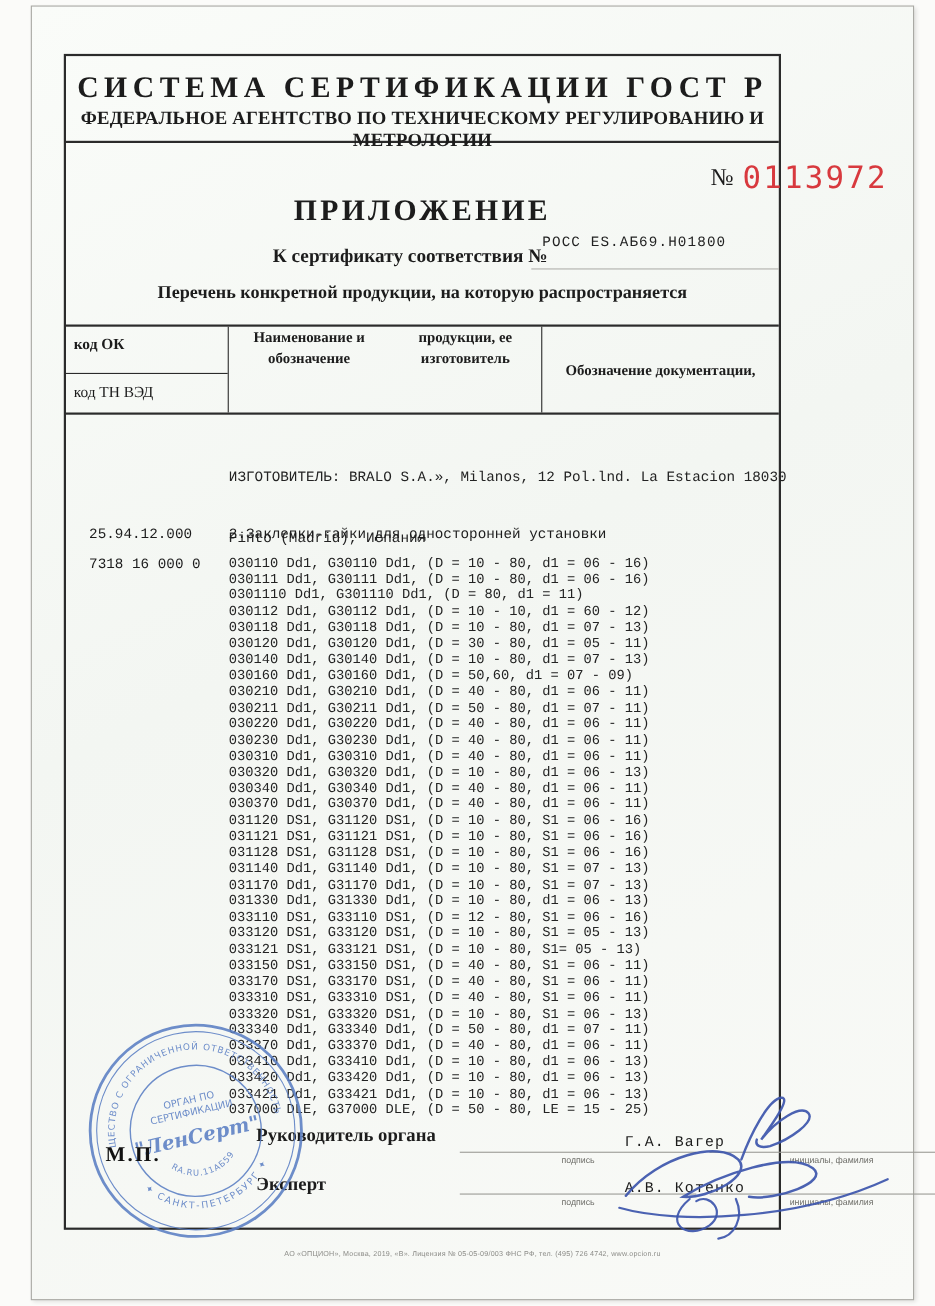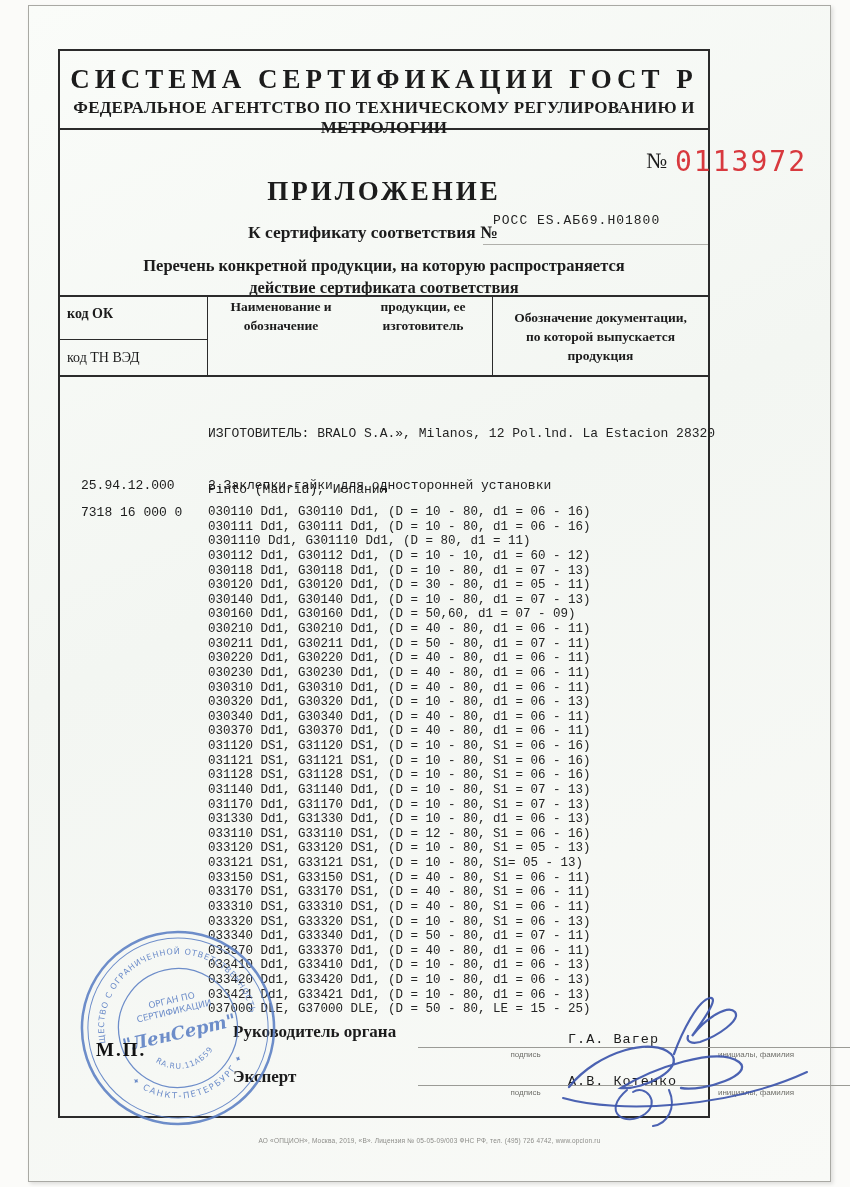--- a/index.html
+++ b/index.html
@@ -122,40 +122,38 @@
     </div>
 
     <div class="doc-title">ПРИЛОЖЕНИЕ</div>
 
     <div class="cert-label">К сертификату соответствия №</div>
     <div class="cert-value mono">РОСС ES.АБ69.Н01800</div>
     <div class="cert-underline"></div>
 
     <div class="purpose">
       <div>Перечень конкретной продукции,  на которую распространяется</div>
-      <div>действие сертификата соответствия</div>
     </div>
 
     <div class="table">
       <div class="t-col1">
         <div class="t-c1a">код ОК</div>
         <div class="t-c1b">код ТН ВЭД</div>
       </div>
       <div class="t-col2">
         <div>Наименование и обозначение</div>
         <div>продукции, ее изготовитель</div>
       </div>
       <div class="t-col3">
         <div>Обозначение документации,</div>
-        <div>по которой выпускается продукция</div>
       </div>
     </div>
 
     <div class="manufacturer mono">
-      <div>ИЗГОТОВИТЕЛЬ: BRALO S.A.», Milanos, 12 Pol.lnd. La Estacion 28320</div>
+      <div>ИЗГОТОВИТЕЛЬ: BRALO S.A.», Milanos, 12 Pol.lnd. La Estacion 18030</div>
       <div>Pinto (Madrid), Испания</div>
     </div>
 
     <div class="okp-code mono">25.94.12.000</div>
     <div class="okp-desc mono">2.Заклепки-гайки для односторонней установки</div>
     <div class="tnved-code mono">7318 16 000 0</div>
 
     <div class="products mono"><div class="product-line">030110 Dd1, G30110 Dd1, (D = 10 - 80, d1 = 06 - 16)</div><div class="product-line">030111 Dd1, G30111 Dd1, (D = 10 - 80, d1 = 06 - 16)</div><div class="product-line">0301110 Dd1, G301110 Dd1, (D = 80, d1 = 11)</div><div class="product-line">030112 Dd1, G30112 Dd1, (D = 10 - 10, d1 = 60 - 12)</div><div class="product-line">030118 Dd1, G30118 Dd1, (D = 10 - 80, d1 = 07 - 13)</div><div class="product-line">030120 Dd1, G30120 Dd1, (D = 30 - 80, d1 = 05 - 11)</div><div class="product-line">030140 Dd1, G30140 Dd1, (D = 10 - 80, d1 = 07 - 13)</div><div class="product-line">030160 Dd1, G30160 Dd1, (D = 50,60, d1 = 07 - 09)</div><div class="product-line">030210 Dd1, G30210 Dd1, (D = 40 - 80, d1 = 06 - 11)</div><div class="product-line">030211 Dd1, G30211 Dd1, (D = 50 - 80, d1 = 07 - 11)</div><div class="product-line">030220 Dd1, G30220 Dd1, (D = 40 - 80, d1 = 06 - 11)</div><div class="product-line">030230 Dd1, G30230 Dd1, (D = 40 - 80, d1 = 06 - 11)</div><div class="product-line">030310 Dd1, G30310 Dd1, (D = 40 - 80, d1 = 06 - 11)</div><div class="product-line">030320 Dd1, G30320 Dd1, (D = 10 - 80, d1 = 06 - 13)</div><div class="product-line">030340 Dd1, G30340 Dd1, (D = 40 - 80, d1 = 06 - 11)</div><div class="product-line">030370 Dd1, G30370 Dd1, (D = 40 - 80, d1 = 06 - 11)</div><div class="product-line">031120 DS1, G31120 DS1, (D = 10 - 80, S1 = 06 - 16)</div><div class="product-line">031121 DS1, G31121 DS1, (D = 10 - 80, S1 = 06 - 16)</div><div class="product-line">031128 DS1, G31128 DS1, (D = 10 - 80, S1 = 06 - 16)</div><div class="product-line">031140 Dd1, G31140 Dd1, (D = 10 - 80, S1 = 07 - 13)</div><div class="product-line">031170 Dd1, G31170 Dd1, (D = 10 - 80, S1 = 07 - 13)</div><div class="product-line">031330 Dd1, G31330 Dd1, (D = 10 - 80, d1 = 06 - 13)</div><div class="product-line">033110 DS1, G33110 DS1, (D = 12 - 80, S1 = 06 - 16)</div><div class="product-line">033120 DS1, G33120 DS1, (D = 10 - 80, S1 = 05 - 13)</div><div class="product-line">033121 DS1, G33121 DS1, (D = 10 - 80, S1= 05 - 13)</div><div class="product-line">033150 DS1, G33150 DS1, (D = 40 - 80, S1 = 06 - 11)</div><div class="product-line">033170 DS1, G33170 DS1, (D = 40 - 80, S1 = 06 - 11)</div><div class="product-line">033310 DS1, G33310 DS1, (D = 40 - 80, S1 = 06 - 11)</div><div class="product-line">033320 DS1, G33320 DS1, (D = 10 - 80, S1 = 06 - 13)</div><div class="product-line">033340 Dd1, G33340 Dd1, (D = 50 - 80, d1 = 07 - 11)</div><div class="product-line">033370 Dd1, G33370 Dd1, (D = 40 - 80, d1 = 06 - 11)</div><div class="product-line">033410 Dd1, G33410 Dd1, (D = 10 - 80, d1 = 06 - 13)</div><div class="product-line">033420 Dd1, G33420 Dd1, (D = 10 - 80, d1 = 06 - 13)</div><div class="product-line">033421 Dd1, G33421 Dd1, (D = 10 - 80, d1 = 06 - 13)</div><div class="product-line">037000 DLE, G37000 DLE, (D = 50 - 80, LE = 15 - 25)</div></div>
 
     <div class="sig-role1">Руководитель органа</div>

